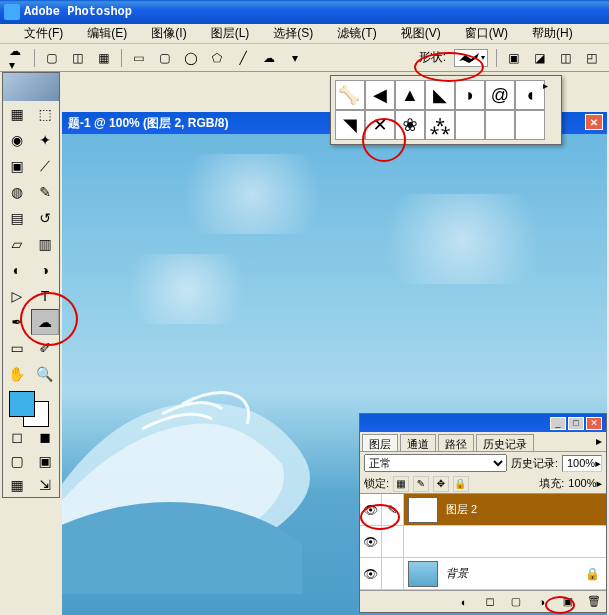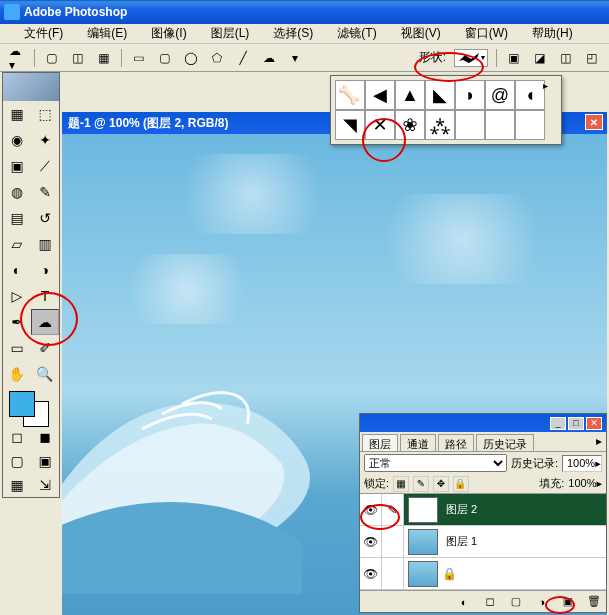--- a/index.html
+++ b/index.html
@@ -1,17 +1,17 @@
 <!DOCTYPE html>
 <html><head>
 <meta charset="utf-8">
 <style>
 * { margin: 0; padding: 0; box-sizing: border-box; }
 body { font-family: "Microsoft YaHei", SimSun, Tahoma, sans-serif; font-size: 12px; background: #ece9d8; overflow: hidden; width: 609px; height: 615px; position: relative; }
-.titlebar { background: linear-gradient(to bottom, #0a59d8 0%, #3a8ee0 8%, #1860e8 40%, #0a4fc8 100%); height: 24px; display: flex; align-items: center; padding: 0 4px; color: #fff; font-weight: bold; }
+.titlebar { background: linear-gradient(to bottom, #0a59d8 0%, #3a8ee0 8%, #1860e8 40%, #0a4fc8 100%); height: 24px; display: flex; align-items: center; padding: 0 4px; color: #fff; font-weight: bold; font-family: Liberation Mono, monospace; }
 .titlebar .logo { width: 16px; height: 16px; margin-right: 4px; background: #4af; border-radius: 2px; display: inline-block; }
 .menubar { background: #ece9d8; height: 20px; display: flex; align-items: center; padding: 0 6px; gap: 2px; border-bottom: 1px solid #c0c0c0; }
 .menubar span { padding: 2px 4px; cursor: default; margin-left: 14px; }
 .optionsbar { background: #ece9d8; height: 28px; border-bottom: 1px solid #999; display: flex; align-items: center; padding: 0 8px; gap: 8px; }
 .opt-icon { width: 18px; height: 18px; display: inline-flex; align-items: center; justify-content: center; border: 1px solid transparent; }
 .opt-sep { width: 1px; height: 18px; background: #999; }
 .toolbox { position: absolute; top: 72px; left: 2px; width: 58px; background: #ece9d8; border: 1px solid #666; z-index: 10; }
 .toolbox .feather { height: 28px; background: linear-gradient(135deg, #b0c8e0, #7090b0); }
 .toolbox .tool-grid { display: grid; grid-template-columns: 1fr 1fr; }
 .toolbox .tool { height: 26px; border: 1px solid #ece9d8; display: flex; align-items: center; justify-content: center; font-size: 14px; cursor: pointer; }
@@ -41,21 +41,21 @@
 .layers-opts select { font-size: 11px; height: 18px; flex: 1; }
 .layers-opts .pct { border: 1px inset #ccc; background: #fff; padding: 1px 4px; width: 40px; display: flex; justify-content: space-between; }
 .lock-row { display: flex; align-items: center; height: 20px; padding: 0 4px; gap: 4px; font-size: 11px; border-bottom: 1px solid #999; }
 .lock-row .lockicon { width: 16px; height: 16px; display: inline-flex; align-items: center; justify-content: center; border: 1px solid #ccc; font-size: 10px; }
 .layer-list { background: #fff; max-height: 104px; overflow: hidden; }
 .layer-row { display: flex; align-items: center; height: 32px; border-bottom: 1px solid #ccc; }
 .layer-row .eye { width: 22px; height: 100%; border-right: 1px solid #ccc; display: flex; align-items: center; justify-content: center; }
 .layer-row .link { width: 22px; height: 100%; border-right: 1px solid #ccc; display: flex; align-items: center; justify-content: center; }
 .layer-row .thumb { width: 30px; height: 26px; margin: 0 4px; border: 1px solid #666; background: #fff; }
 .layer-row .name { flex: 1; font-size: 11px; padding: 0 4px; }
-.layer-row.selected .name-wrap { background: #14532d; color: #fff; }
+.layer-row.selected .name-wrap { background: #a16207; color: #fff; }
 .layer-row .name-wrap { display: flex; align-items: center; height: 100%; flex: 1; }
 .checker { background-image: linear-gradient(45deg, #ccc 25%, transparent 25%), linear-gradient(-45deg, #ccc 25%, transparent 25%), linear-gradient(45deg, transparent 75%, #ccc 75%), linear-gradient(-45deg, transparent 75%, #ccc 75%); background-size: 8px 8px; background-position: 0 0, 0 4px, 4px -4px, -4px 0; }
 .layer-footer { display: flex; height: 22px; align-items: center; justify-content: flex-end; padding: 0 4px; gap: 10px; border-top: 1px solid #999; }
 .layer-footer .fbtn { width: 16px; height: 16px; display: flex; align-items: center; justify-content: center; font-size: 11px; }
 .circle-mark { position: absolute; border: 2px solid #e00000; border-radius: 50%; pointer-events: none; z-index: 30; }
 .shape-preview { border: 1px solid #999; background: #fff; width: 34px; height: 18px; display: inline-flex; align-items: center; justify-content: center; }
 </style>
 </head>
 <body>
 
@@ -242,30 +242,27 @@
         <div class="eye">👁</div>
         <div class="link">✎</div>
         <div class="name-wrap">
           <div class="thumb checker" style=""></div>
           <div class="name" style="">图层 2</div>
         </div>
       </div>
       <div class="layer-row">
         <div class="eye">👁</div>
         <div class="link"></div>
-        <div class="name-wrap">
-          <div class="thumb " style="background:linear-gradient(#8fcce8,#5aa8d0)"></div>
-          <div class="name" style="">图层 1</div>
-        </div>
       </div>
       <div class="layer-row">
         <div class="eye">👁</div>
         <div class="link"></div>
         <div class="name-wrap">
           <div class="thumb " style="background:linear-gradient(#8fcce8,#5aa8d0)"></div>
+          <div class="name" style="font-style:italic">背景</div>
           <span style="padding-right:6px">🔒</span>
         </div>
       </div>
     </div>
   <div class="layer-footer">
     <span class="fbtn">◐</span>
     <span class="fbtn">◻</span>
     <span class="fbtn">▢</span>
     <span class="fbtn">◑</span>
     <span class="fbtn">▣</span>

